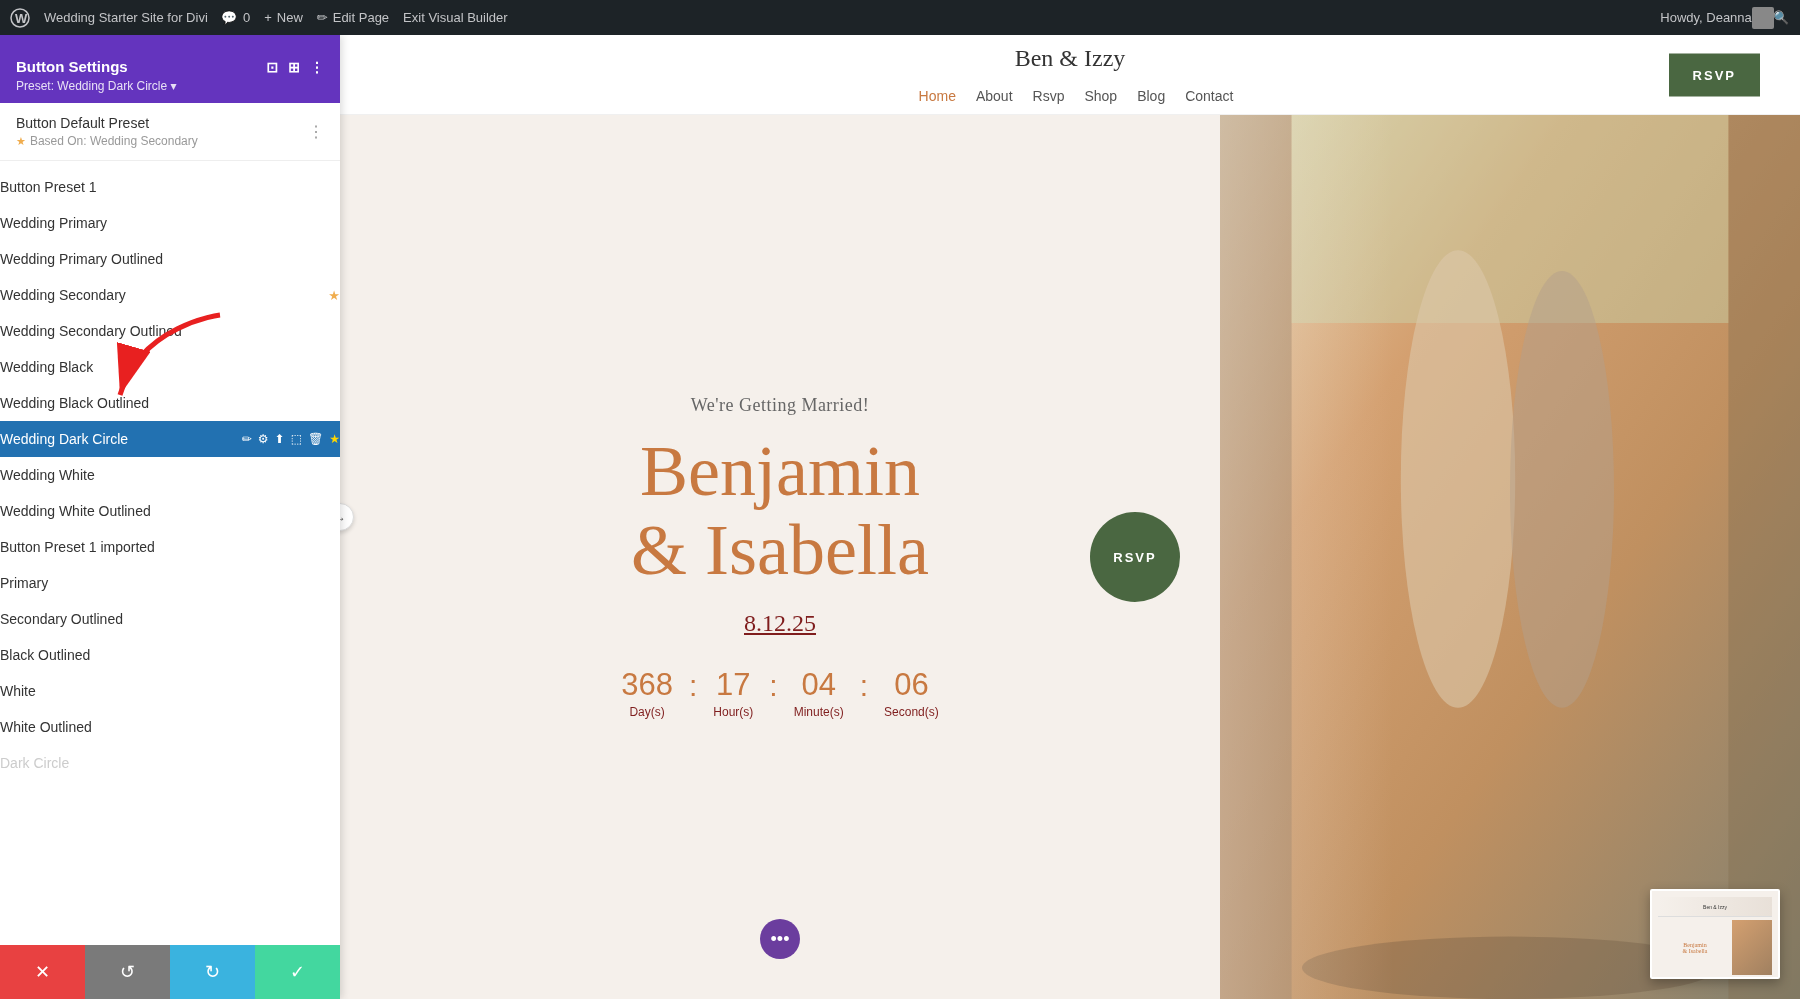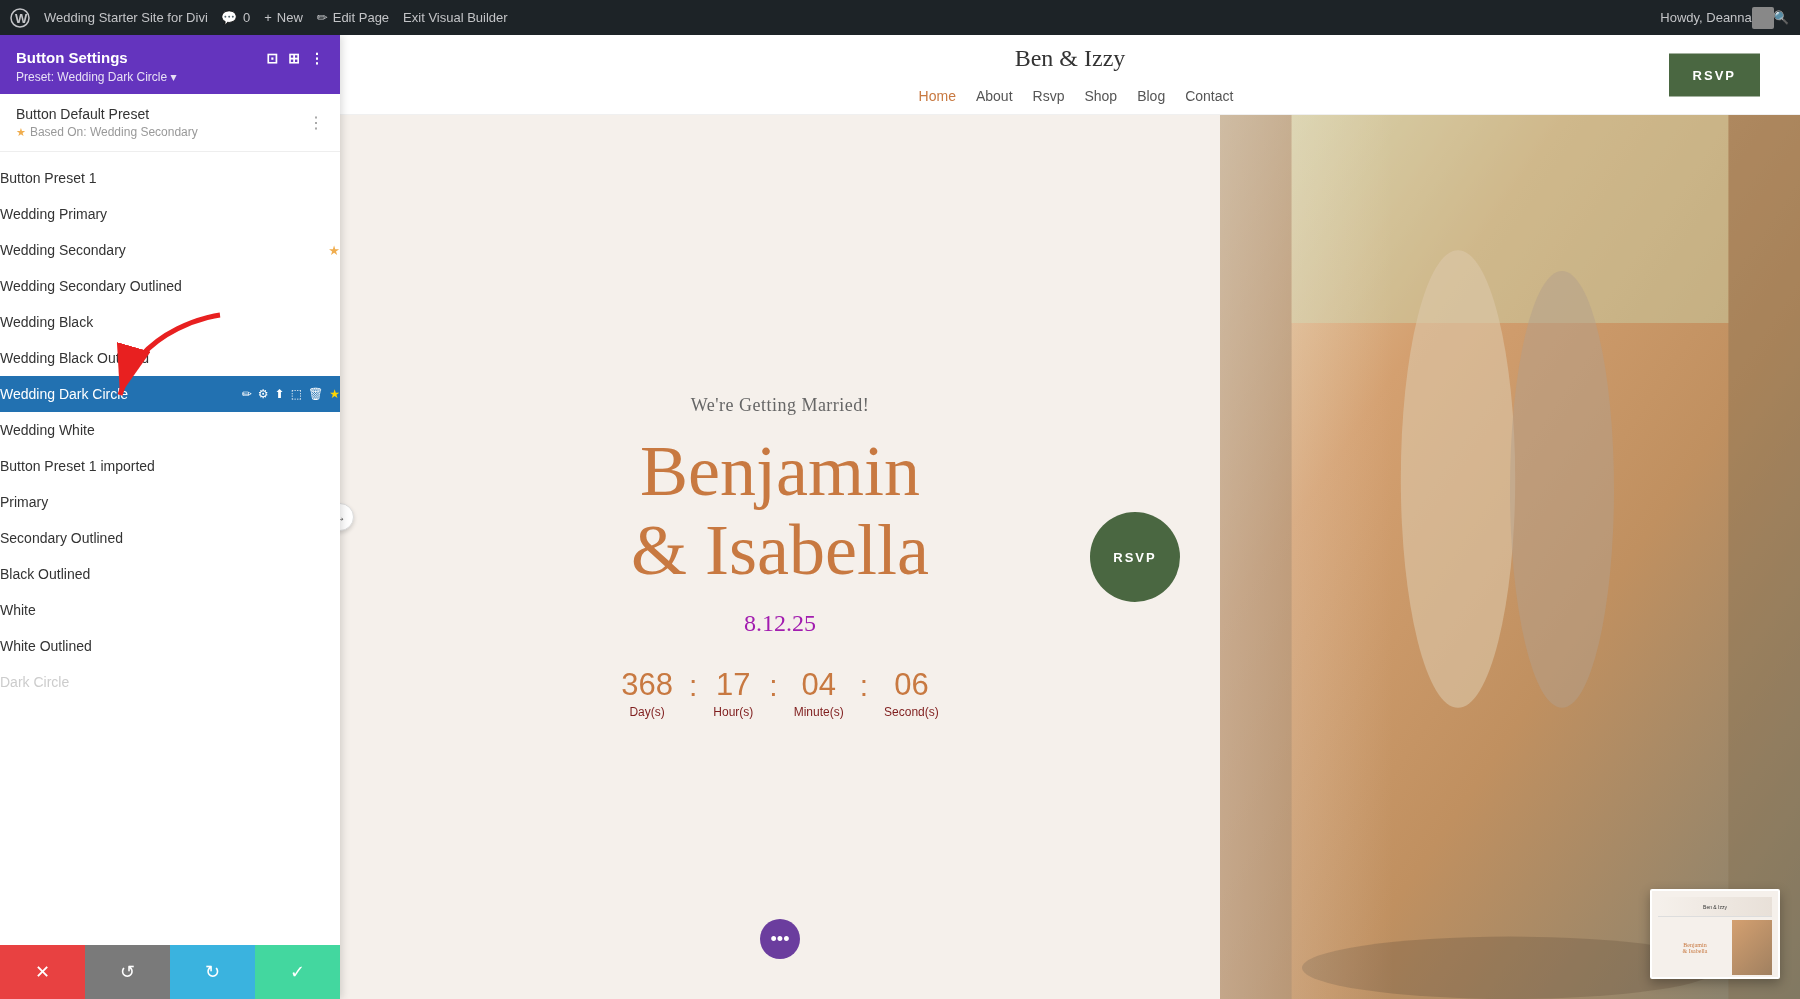--- a/index.html
+++ b/index.html
@@ -57,21 +57,21 @@
       flex-direction: column;
       position: relative;
       box-shadow: 2px 0 8px rgba(0,0,0,0.15);
       z-index: 100;
       flex-shrink: 0;
     }
 
     
     .panel-header {
       background: #6434be;
-      padding: 14px 16px 10px;
+      padding: 23px 16px 10px;
       color: #fff;
     }
     .panel-title {
       font-size: 15px;
       font-weight: 600;
       display: flex;
       align-items: center;
       justify-content: space-between;
     }
     .panel-title-icons {
@@ -235,22 +235,23 @@
       font-family: Georgia, serif;
       font-size: 72px;
       color: #c87941;
       text-align: center;
       line-height: 1.1;
       margin-bottom: 20px;
     }
     .hero-date {
       font-family: Georgia, serif;
       font-size: 24px;
-      color: #a21caf;
+      color: #7f1d1d;
       margin-bottom: 30px;
+      text-decoration: underline;
     }
     .countdown {
       display: flex;
       gap: 16px;
       align-items: flex-start;
     }
     .countdown-item {
       text-align: center;
     }
     .countdown-num {
@@ -434,20 +435,23 @@
 
     <div class="preset-list">
 
       <div class="preset-item">
         <span>Button Preset 1</span>
       </div>
       <div class="preset-item">
         <span>Wedding Primary</span>
       </div>
       <div class="preset-item">
+        <span>Wedding Primary Outlined</span>
+      </div>
+      <div class="preset-item">
         <span>Wedding Secondary</span>
         <span class="preset-star filled">★</span>
       </div>
       <div class="preset-item">
         <span>Wedding Secondary Outlined</span>
       </div>
       <div class="preset-item">
         <span>Wedding Black</span>
       </div>
       <div class="preset-item">
@@ -460,20 +464,23 @@
           <span style="font-size:12px;cursor:pointer;">✏</span>
           <span style="font-size:12px;cursor:pointer;">⚙</span>
           <span style="font-size:12px;cursor:pointer;">⬆</span>
           <span style="font-size:12px;cursor:pointer;">⬚</span>
           <span style="font-size:12px;cursor:pointer;">🗑</span>
           <span style="font-size:12px;cursor:pointer;color:#ffd700;">★</span>
         </div>
       </div>
       <div class="preset-item">
         <span>Wedding White</span>
+      </div>
+      <div class="preset-item">
+        <span>Wedding White Outlined</span>
       </div>
       <div class="preset-item">
         <span>Button Preset 1 imported</span>
       </div>
       <div class="preset-item">
         <span>Primary</span>
       </div>
       <div class="preset-item">
         <span>Secondary Outlined</span>
       </div>

